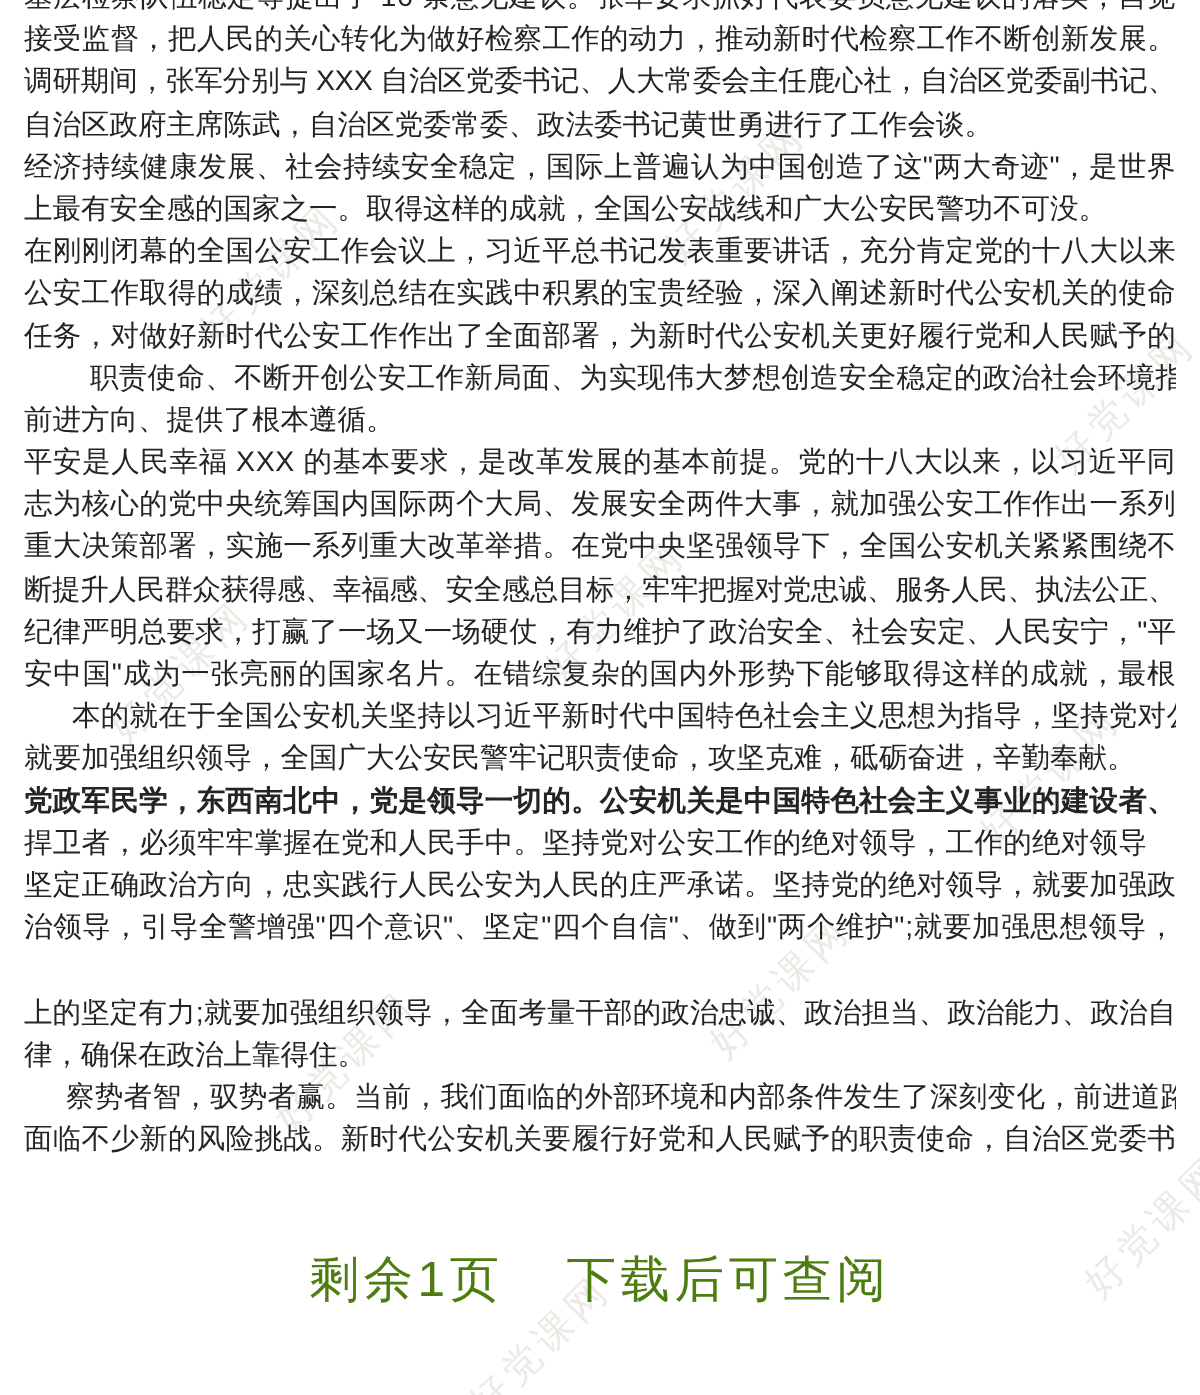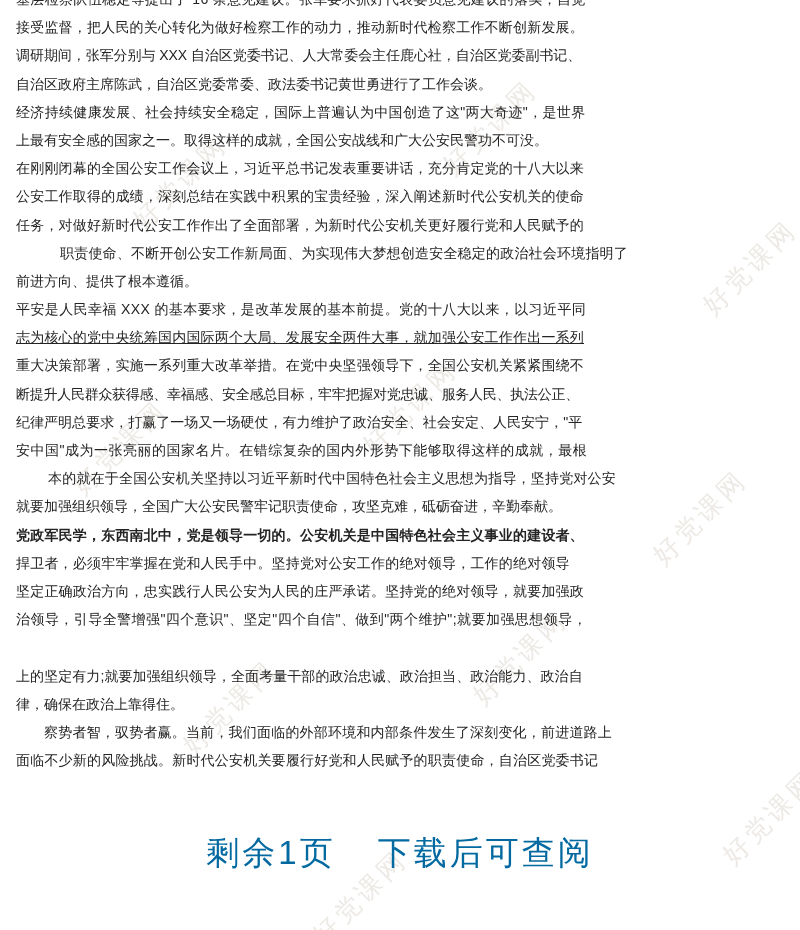--- a/index.html
+++ b/index.html
@@ -28,40 +28,40 @@
   .doc-text{
     position:absolute;
     left:16px;top:-15px;
     width:768px;
     z-index:1;
     color:#242424;
   }
   .doc-line{
     height:28.2px;
     line-height:28.2px;
-    font-size:14px;
+    font-size:19px;
     white-space:nowrap;
     overflow:hidden;
   }
   .doc-line span{display:inline-block;white-space:nowrap;}
   .preview-footer{
     position:absolute;
     left:0;top:831px;
     width:100%;
     display:flex;
     justify-content:center;
     align-items:flex-start;
     gap:42px;
     z-index:1;
   }
   .preview-footer span{
     font-size:33px;
     line-height:44px;
     letter-spacing:3px;
-    color:#0369a1;
+    color:#4d7c0f;
     white-space:nowrap;
   }
 </style>
 </head>
 <body>
 
 <div class="page">
 
   <div class="watermark-layer">
       <span style="left: 120px; top: 165px; color: rgb(233, 229, 224);">好党课网</span>
@@ -82,21 +82,21 @@
       <div class="doc-line"><span style="letter-spacing: -0.06px;">调研期间，张军分别与 XXX 自治区党委书记、人大常委会主任鹿心社，自治区党委副书记、</span></div>
       <div class="doc-line"><span>自治区政府主席陈武，自治区党委常委、政法委书记黄世勇进行了工作会谈。</span></div>
       <div class="doc-line"><span style="letter-spacing: 0.33px;">经济持续健康发展、社会持续安全稳定，国际上普遍认为中国创造了这"两大奇迹"，是世界</span></div>
       <div class="doc-line"><span>上最有安全感的国家之一。取得这样的成就，全国公安战线和广大公安民警功不可没。</span></div>
       <div class="doc-line"><span style="letter-spacing: 0.2px;">在刚刚闭幕的全国公安工作会议上，习近平总书记发表重要讲话，充分肯定党的十八大以来</span></div>
       <div class="doc-line"><span style="letter-spacing: 0.2px;">公安工作取得的成绩，深刻总结在实践中积累的宝贵经验，深入阐述新时代公安机关的使命</span></div>
       <div class="doc-line"><span style="letter-spacing: 0.2px;">任务，对做好新时代公安工作作出了全面部署，为新时代公安机关更好履行党和人民赋予的</span></div>
       <div class="doc-line"><span style="letter-spacing: 0.2px; margin-left: 44px;">职责使命、不断开创公安工作新局面、为实现伟大梦想创造安全稳定的政治社会环境指明了</span></div>
       <div class="doc-line"><span>前进方向、提供了根本遵循。</span></div>
       <div class="doc-line"><span style="letter-spacing: 0.39px;">平安是人民幸福 XXX 的基本要求，是改革发展的基本前提。党的十八大以来，以习近平同</span></div>
-      <div class="doc-line"><span style="letter-spacing: 0.2px; text-decoration: underline;">志为核心的党中央统筹国内国际两个大局、发展安全两件大事，就加强公安工作作出一系列</span></div>
+      <div class="doc-line"><span style="letter-spacing: 0.2px;">志为核心的党中央统筹国内国际两个大局、发展安全两件大事，就加强公安工作作出一系列</span></div>
       <div class="doc-line"><span style="letter-spacing: 0.2px;">重大决策部署，实施一系列重大改革举措。在党中央坚强领导下，全国公安机关紧紧围绕不</span></div>
       <div class="doc-line"><span style="letter-spacing: -0.27px;">断提升人民群众获得感、幸福感、安全感总目标，牢牢把握对党忠诚、服务人民、执法公正、</span></div>
       <div class="doc-line"><span style="letter-spacing: 0.03px;">纪律严明总要求，打赢了一场又一场硬仗，有力维护了政治安全、社会安定、人民安宁，"平</span></div>
       <div class="doc-line"><span style="letter-spacing: 0.51px;">安中国"成为一张亮丽的国家名片。在错综复杂的国内外形势下能够取得这样的成就，最根</span></div>
       <div class="doc-line"><span style="letter-spacing: 0.2px; margin-left: 32px;">本的就在于全国公安机关坚持以习近平新时代中国特色社会主义思想为指导，坚持党对公安</span></div>
       <div class="doc-line"><span>就要加强组织领导，全国广大公安民警牢记职责使命，攻坚克难，砥砺奋进，辛勤奉献。</span></div>
       <div class="doc-line"><span style="letter-spacing: 0.2px; font-weight: bold;">党政军民学，东西南北中，党是领导一切的。公安机关是中国特色社会主义事业的建设者、</span></div>
       <div class="doc-line"><span style="letter-spacing: 0.2px;">捍卫者，必须牢牢掌握在党和人民手中。坚持党对公安工作的绝对领导，工作的绝对领导</span></div>
       <div class="doc-line"><span style="letter-spacing: 0.2px;">坚定正确政治方向，忠实践行人民公安为人民的庄严承诺。坚持党的绝对领导，就要加强政</span></div>
       <div class="doc-line"><span style="letter-spacing: 0.44px;">治领导，引导全警增强"四个意识"、坚定"四个自信"、做到"两个维护";就要加强思想领导，</span></div>

